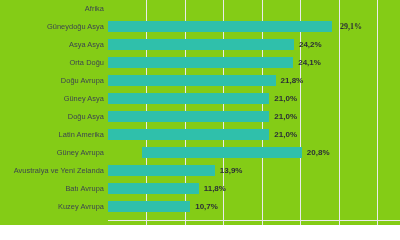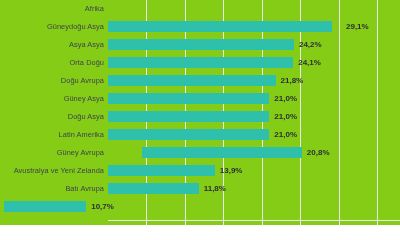--- a/index.html
+++ b/index.html
@@ -108,21 +108,21 @@
       <div class="gridline" style="left: 268.947px;"></div>
     </div>
   <div class="rows">
       <div class="row" style="top: 0px;">
         <div class="cat-label">Afrika</div>
       </div>
       <div class="row" style="top: 18px;">
         <div class="cat-label">Güneydoğu Asya</div>
         <div class="bar-wrap">
           <div class="bar" style="width: 223.611px; background: rgb(47, 192, 171);"></div>
-          <div class="val-label" style="left: 238px; color: rgb(43, 47, 54);">29,1%</div>
+          <div class="val-label" style="left: 232px; color: rgb(43, 47, 54); font-family: Liberation Serif, serif;">29,1%</div>
         </div>
       </div>
       <div class="row" style="top: 36px;">
         <div class="cat-label">Asya Asya</div>
         <div class="bar-wrap">
           <div class="bar" style="width: 185.958px; background: rgb(47, 192, 171);"></div>
           <div class="val-label" style="left: 190.958px; color: rgb(43, 47, 54);">24,2%</div>
         </div>
       </div>
       <div class="row" style="top: 54px;">
@@ -175,20 +175,21 @@
         </div>
       </div>
       <div class="row" style="top: 180px;">
         <div class="cat-label">Batı Avrupa</div>
         <div class="bar-wrap">
           <div class="bar" style="width: 90.6737px; background: rgb(47, 192, 171);"></div>
           <div class="val-label" style="left: 95.6737px; color: rgb(43, 47, 54);">11,8%</div>
         </div>
       </div>
       <div class="row" style="top: 198px;">
+        <div class="cat-label">Kuzey Avrupa</div>
         <div class="bar-wrap">
           <div class="bar" style="width: 82.2211px; background: rgb(47, 192, 171);"></div>
           <div class="val-label" style="left: 87.2211px; color: rgb(43, 47, 54);">10,7%</div>
         </div>
       </div>
     </div>
   <div class="baseline"></div>
 </div>
 
 </body></html>

